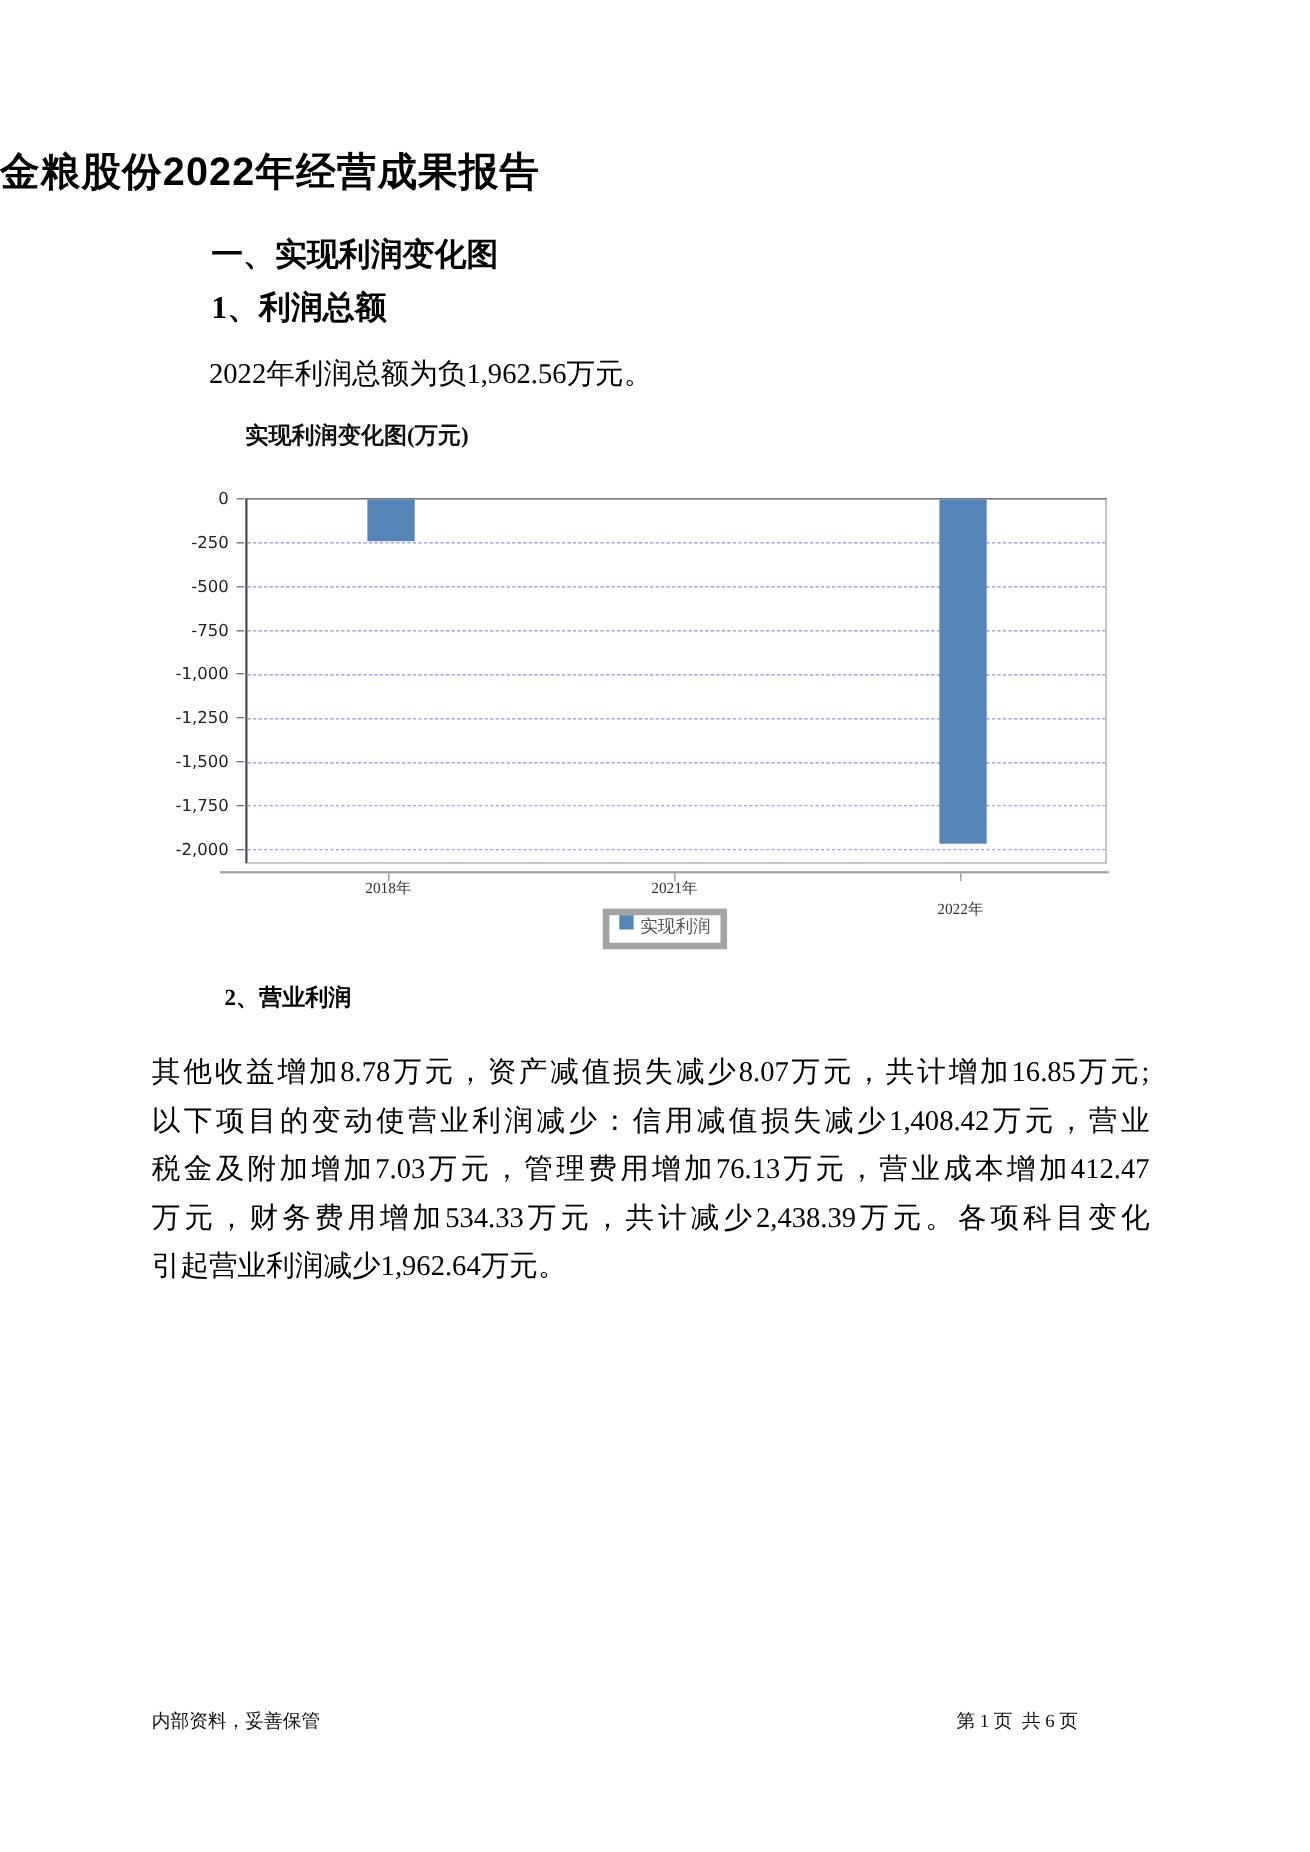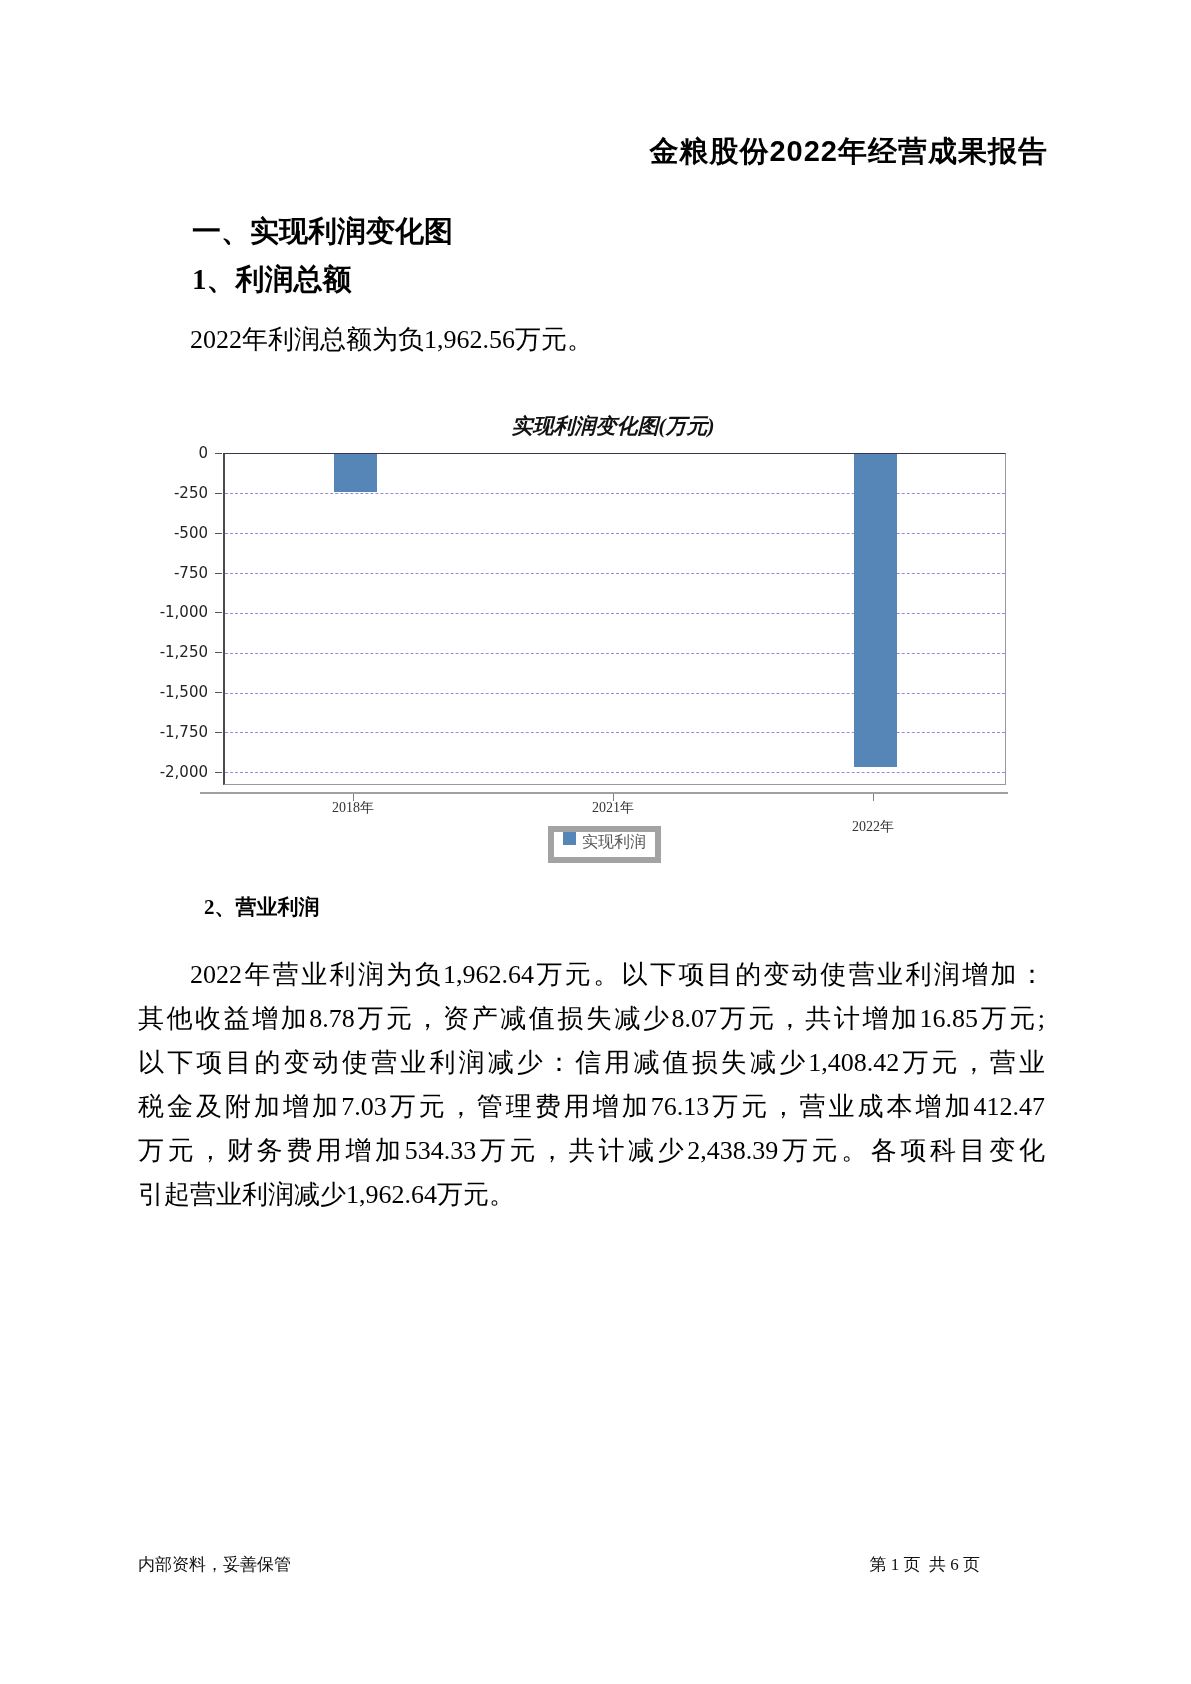--- a/index.html
+++ b/index.html
@@ -1,45 +1,45 @@
 <!DOCTYPE html>
 <html><head>
 <meta charset="utf-8">
 <style>
   html,body { margin:0; padding:0; background:#ffffff; }
   body { width:1191px; height:1684px; position:relative;
          font-family:"Liberation Serif", serif; color:#000; }
 
   .abs { position:absolute; }
 
-  .doc-title { left:0; top:132px; width:1048px; text-align:right;
+  .doc-title { left:0; top:132px; width:1048px; text-align:left;
     font-family:"Liberation Sans", sans-serif; font-weight:bold;
-    font-size:29px; letter-spacing:1px; }
+    font-size:36px; letter-spacing:1px; }
 
   .h-major { left:192px; top:212px;
     font-family:"Liberation Sans", sans-serif; font-weight:bold; font-size:29px; }
 
   .h-sub1 { left:192px; top:260px;
     font-family:"Liberation Serif","Liberation Sans",sans-serif;
     font-weight:bold; font-size:29px; }
 
   .h-sub2 { left:204px; top:893px;
     font-family:"Liberation Serif","Liberation Sans",sans-serif;
     font-weight:bold; font-size:21px; }
 
   .para1 { left:190px; top:322px; width:860px; font-size:26px; }
 
   .para2 { left:138px; top:953px; width:907px; font-size:26px; line-height:44px; }
   .para2 .jline { text-align:justify; text-align-last:justify; }
   .para2 .jline.first { text-indent:52px; }
   .para2 .jline.last { text-align-last:left; }
 
   
-  .chart-title { left:223px; top:412px; width:780px; text-align:center;
-    font-weight:bold; font-size:21px; color:#111;font-style:italic; }
+  .chart-title { left:223px; top:382px; width:780px; 
+    font-weight:bold; font-size:21px; color:#111; }
 
   .plot { left:223px; top:453px; width:780px; height:330px; background:#fff;
     border-top:1px solid #38384a;
     border-left:2px solid #4a4a4a;
     border-right:1px solid #999;
     border-bottom:1px solid #999; }
 
   .gridline { position:absolute; left:0; width:100%; height:0;
     border-top:1px dashed #8f8fdf; }
 
@@ -119,21 +119,20 @@
     <div class="abs xtick-label" style="left: 283px;">2018年</div>
     <div class="abs xtick-mark" style="left: 613px;"></div>
     <div class="abs xtick-label" style="left: 543px;">2021年</div>
     <div class="abs xtick-mark" style="left: 873px;"></div>
     <div class="abs xtick-label" style="left: 803px; margin-top: 19px;">2022年</div>
   </div>
 
 <div class="abs h-sub2">2、营业利润</div>
 
 <div class="abs para2">
-  <div class="jline first">2022年营业利润为负1,962.64万元。以下项目的变动使营业利润增加：</div>
   <div class="jline">其他收益增加8.78万元，资产减值损失减少8.07万元，共计增加16.85万元;</div>
   <div class="jline">以下项目的变动使营业利润减少：信用减值损失减少1,408.42万元，营业</div>
   <div class="jline">税金及附加增加7.03万元，管理费用增加76.13万元，营业成本增加412.47</div>
   <div class="jline">万元，财务费用增加534.33万元，共计减少2,438.39万元。各项科目变化</div>
   <div class="jline last">引起营业利润减少1,962.64万元。</div>
 </div>
 
 <div class="abs footer-left">内部资料，妥善保管</div>
 <div class="abs footer-right">第 1 页  共 6 页</div>
 

